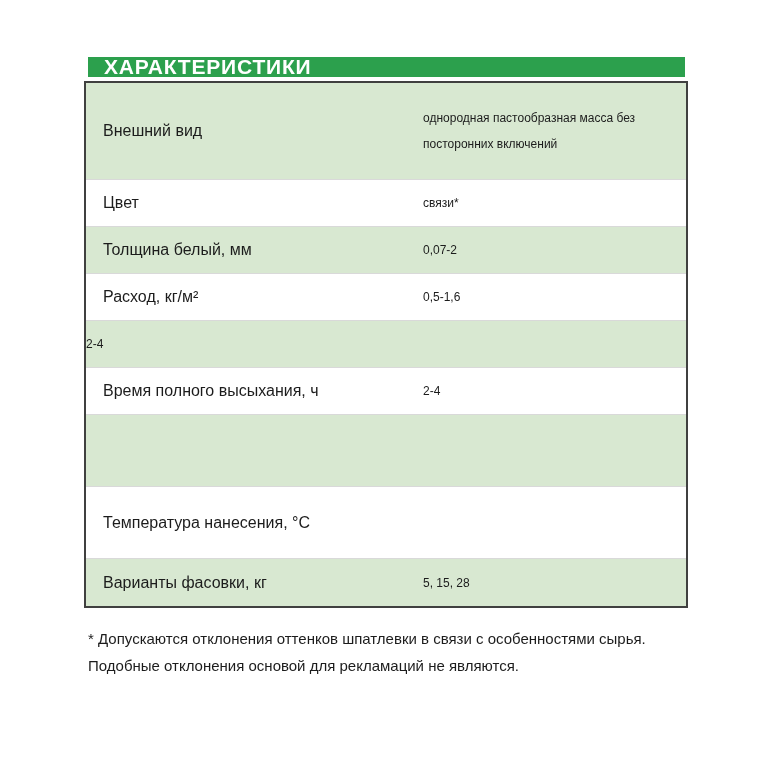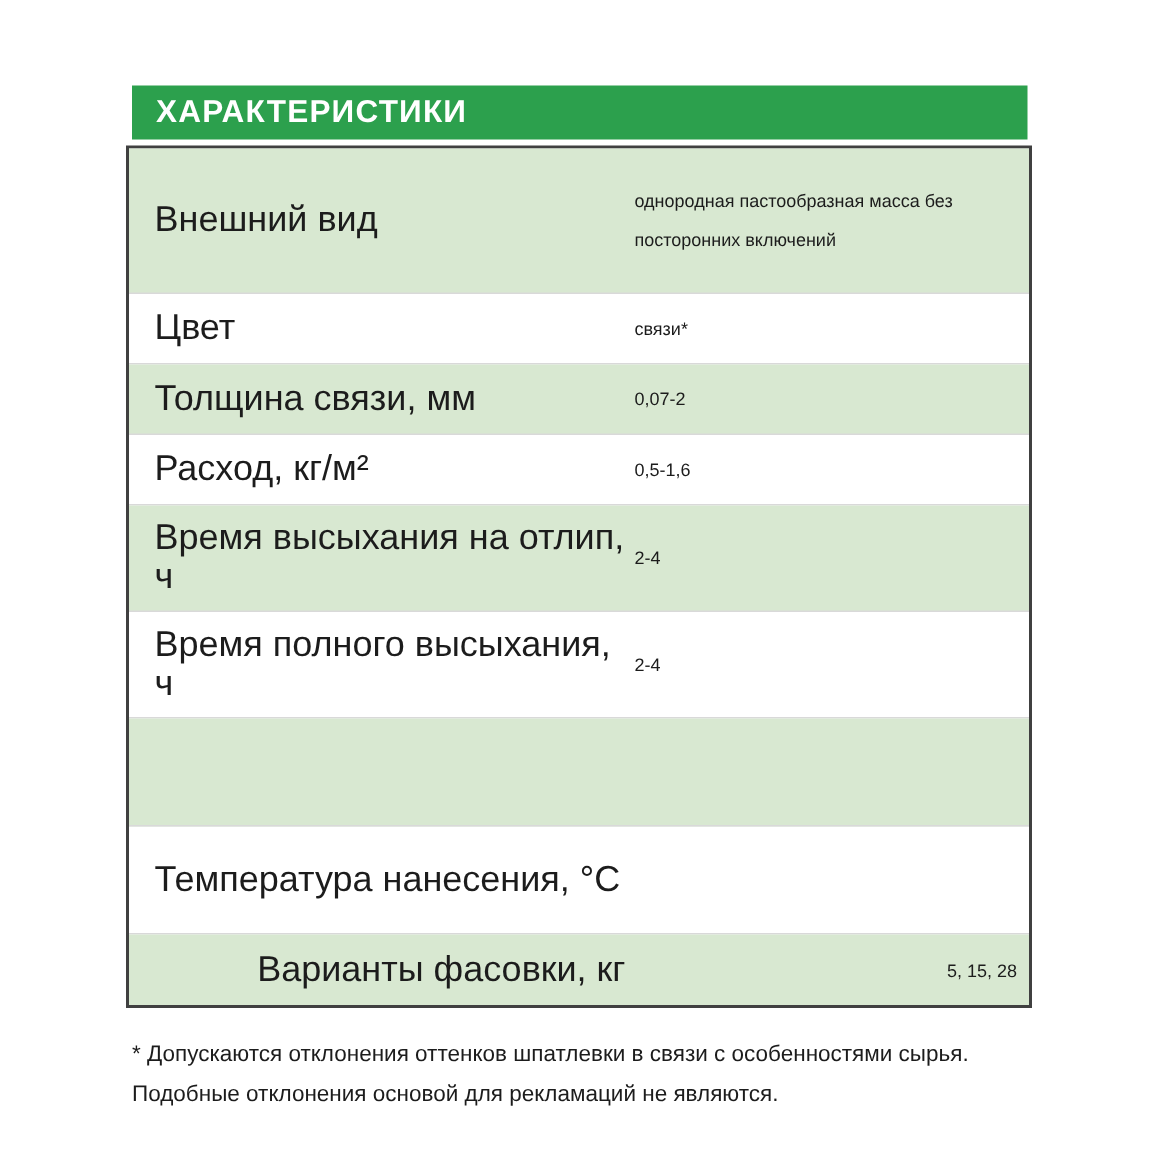--- a/index.html
+++ b/index.html
@@ -9,21 +9,21 @@
     font-family: "Liberation Sans", sans-serif;
     color: #1c1c1c;
     overflow: hidden;
   }
   .sheet { position: relative; padding-top: 57px; }
 
   
   .header-bar {
     margin-left: 88px;
     width: 597px;
-    height: 36px;
+    height: 20px;
     background: #2CA04D;
     display: flex;
     align-items: center;
     padding-left: 16px;
     margin-bottom: 4px;
   }
   .header-bar .title {
     color: #ffffff;
     font-size: 21px;
     font-weight: bold;
@@ -36,30 +36,30 @@
     width: 604px;
     border: 2px solid #404040;
     background: #ffffff;
   }
   .row {
     display: flex;
     align-items: center;
     min-height: 47px;
     border-bottom: 1px solid #d9d9d9;
   }
-  .row:last-child { border-bottom: none; text-align: right; }
+  .row:last-child { border-bottom: none; }
   .row:nth-child(odd) { background: #D8E8D1; }
   .row:nth-child(1) { min-height: 97px; }
   .row:nth-child(7), .row:nth-child(8) { min-height: 72px; }
   .row:nth-child(10) { min-height: 45px; }
 
   .cell-label {
     width: 337px;
     padding: 9px 6px 9px 17px;
-    font-size: 24px;
+    font-size: 16px;
     line-height: 26px;
   }
   .cell-value {
     flex: 1;
     padding: 9px 8px 9px 0;
     font-size: 12px;
     line-height: 26px;
     white-space: pre-wrap;
   }
 
@@ -84,29 +84,28 @@
   <div class="spec-table">
     <div class="row">
       <div class="cell-label">Внешний вид</div>
       <div class="cell-value">однородная пастообразная масса без посторонних включений</div>
     </div>
     <div class="row">
       <div class="cell-label">Цвет</div>
       <div class="cell-value">связи*</div>
     </div>
     <div class="row">
-      <div class="cell-label">Толщина связи, мм</div>
+      <div class="cell-label">Толщина белый, мм</div>
       <div class="cell-value">0,07-2</div>
     </div>
     <div class="row">
       <div class="cell-label">Расход, кг/м²</div>
       <div class="cell-value">0,5-1,6</div>
     </div>
     <div class="row">
-      <div class="cell-label">Время высыхания на отлип, ч</div>
       <div class="cell-value">2-4</div>
     </div>
     <div class="row">
       <div class="cell-label">Время полного высыхания, ч</div>
       <div class="cell-value">2-4</div>
     </div>
     <div class="row">
     </div>
     <div class="row">
       <div class="cell-label">Температура нанесения, °С</div>

